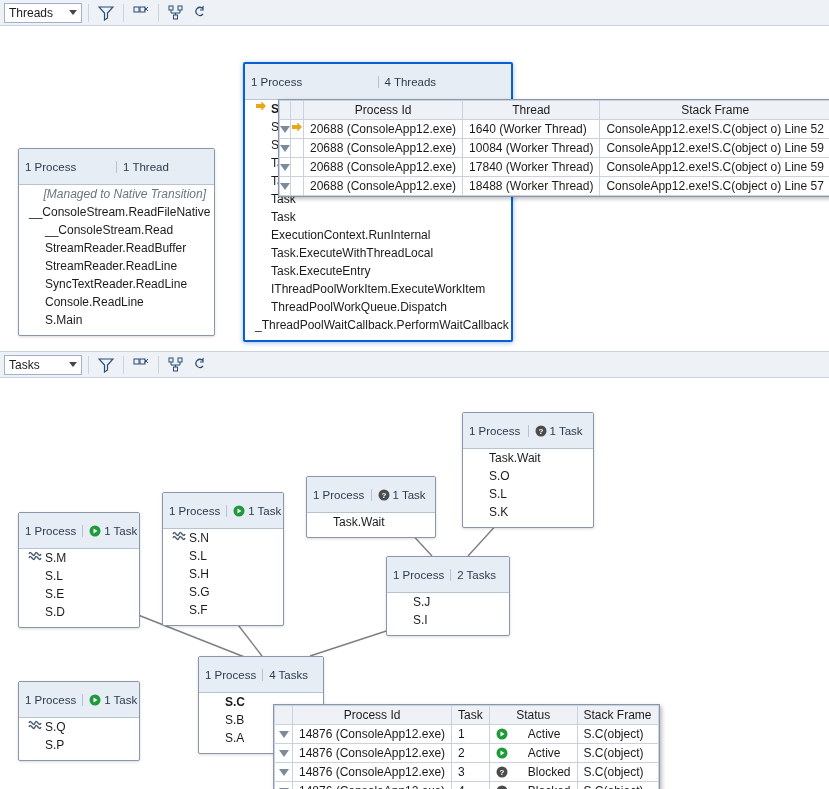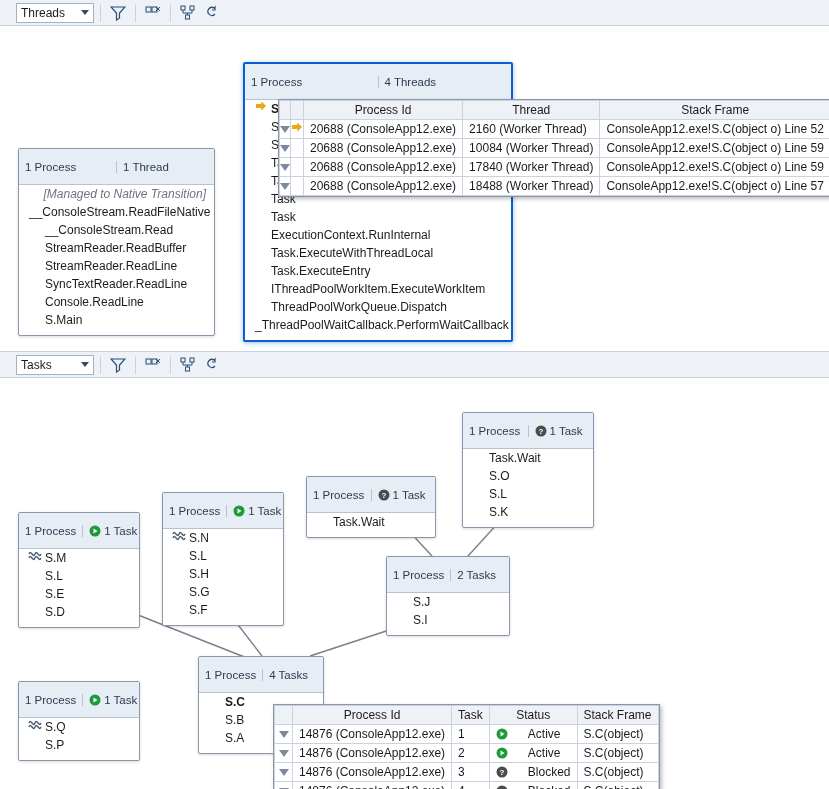--- a/index.html
+++ b/index.html
@@ -11,21 +11,21 @@
     color: #1b1b1b;
     width: 829px;
   }
   .toolbar {
     display: flex;
     align-items: center;
     gap: 4px;
     height: 26px;
     background: #eef1f5;
     border-bottom: 1px solid #c9d2de;
-    padding: 0 16px;
+    padding: 0 4px;
   }
   .tb-select {
     background: #fff;
     border: 1px solid #9fb2c9;
     height: 20px;
     width: 78px;
     display: flex;
     align-items: center;
     padding: 0 4px;
     justify-content: space-between;
@@ -309,21 +309,21 @@
         </thead>
       <tbody id="tgrid-body">
           <tr>
             <td class="filter-cell"><span class="filter-glyph"></span></td>
             <td class="ptr-cell">
               <svg viewBox="0 0 12 12" width="12" height="12">
                 <path d="M1 2h6l-1.5-1.5L7 0l4 4-4 4-1.5-.5L7 6H1z" fill="#e6a817"></path>
               </svg>
             </td>
             <td>20688 (ConsoleApp12.exe)</td>
-            <td>2160 (Worker Thread)</td>
+            <td>1640 (Worker Thread)</td>
             <td>ConsoleApp12.exe!S.C(object o) Line 52</td>
           </tr>
           <tr>
             <td class="filter-cell"><span class="filter-glyph"></span></td>
             <td class="ptr-cell"></td>
             <td>20688 (ConsoleApp12.exe)</td>
             <td>10084 (Worker Thread)</td>
             <td>ConsoleApp12.exe!S.C(object o) Line 59</td>
           </tr>
           <tr>

